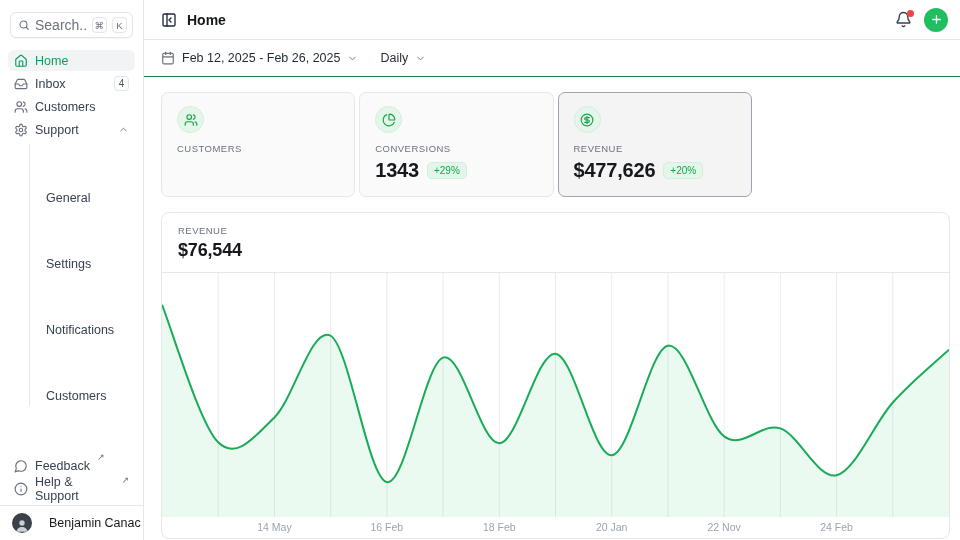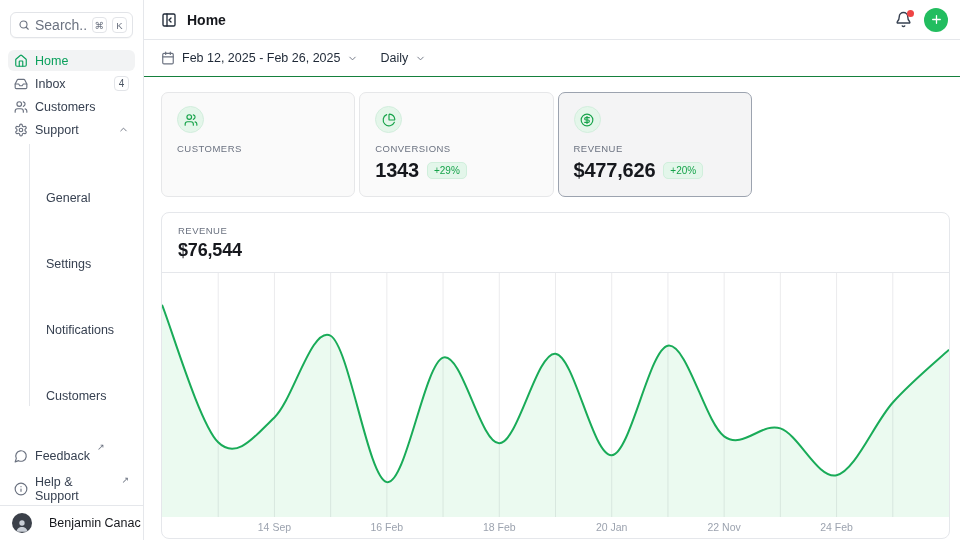--- a/index.html
+++ b/index.html
@@ -31,21 +31,21 @@
   .nav-item .lbl { flex:1; }
   .nav-item.active { background:#f2f3f4; color:#0ba05c; font-weight:500; }
   .nav-item.active .icon { color:#0ba05c; }
   .nav-badge { font-size:10px; color:#4b5563; border:1px solid #e2e4e8; border-radius:4px;
     min-width:15px; height:15px; display:flex; align-items:center; justify-content:center; }
   .sub-list { margin:2px 0 0 21px; border-left:1px solid #e5e7eb; padding-left:11px;
     display:flex; flex-direction:column; gap:2px; }
   .sub-item { height:20px; display:flex; align-items:center; font-size:12.5px;
     color:#374151; cursor:pointer; border-radius:5px; padding:0 5px;margin-top:44px; }
   .sb-spacer { flex:1; }
-  .sb-footer { margin:0 8px 6px 8px; display:flex; flex-direction:column; gap:12px; }
+  .sb-footer { margin:0 8px 6px 8px; display:flex; flex-direction:column; gap:2px; }
   .ext-arrow { font-size:9px; color:#6b7280; align-self:flex-start; margin-top:-3px; }
   .sb-user-row { border-top:1px solid #e5e7eb; padding:7px 10px 7px 12px;
     display:flex; align-items:center; gap:17px; cursor:pointer; }
   .avatar { width:20px; height:20px; border-radius:50%; background:#3b4049;
     display:flex; align-items:flex-end; justify-content:center; overflow:hidden; flex:none; }
   .user-name { font-size:12.5px; font-weight:500; flex:1; white-space:nowrap; }
 
   
   .main { flex:1; display:flex; flex-direction:column; min-width:0; }
   .header { height:40px; border-bottom:1px solid #e5e7eb; display:flex; align-items:center;
@@ -334,21 +334,21 @@
               <line x1="505.28571428571433" x2="505.28571428571433" y1="0" y2="245" stroke="#ebebed" stroke-width="1"></line>
               <line x1="561.4285714285714" x2="561.4285714285714" y1="0" y2="245" stroke="#ebebed" stroke-width="1"></line>
               <line x1="617.5714285714286" x2="617.5714285714286" y1="0" y2="245" stroke="#ebebed" stroke-width="1"></line>
               <line x1="673.7142857142857" x2="673.7142857142857" y1="0" y2="245" stroke="#ebebed" stroke-width="1"></line>
               <line x1="729.8571428571429" x2="729.8571428571429" y1="0" y2="245" stroke="#ebebed" stroke-width="1"></line>
               <path d="M0,32C9.4,55.0 37.4,151.2 56.1,170.0C74.9,188.8 93.6,162.8 112.3,145.0C131.0,127.2 149.7,52.2 168.4,63.0C187.1,73.8 205.9,206.3 224.6,210.0C243.3,213.7 262.0,91.5 280.7,85.0C299.4,78.5 318.1,171.7 336.9,171.0C355.6,170.3 374.3,79.0 393.0,81.0C411.7,83.0 430.4,184.3 449.1,183.0C467.9,181.7 486.6,76.2 505.3,73.0C524.0,69.8 542.7,150.2 561.4,164.0C580.1,177.8 598.9,149.5 617.6,156.0C636.3,162.5 655.0,207.3 673.7,203.0C692.4,198.7 711.1,151.0 729.9,130.0C748.6,109.0 776.6,85.8 786.0,77.0L786,245L0,245Z" fill="rgba(34,197,94,0.09)" stroke="none"></path>
               <path d="M0,32C9.4,55.0 37.4,151.2 56.1,170.0C74.9,188.8 93.6,162.8 112.3,145.0C131.0,127.2 149.7,52.2 168.4,63.0C187.1,73.8 205.9,206.3 224.6,210.0C243.3,213.7 262.0,91.5 280.7,85.0C299.4,78.5 318.1,171.7 336.9,171.0C355.6,170.3 374.3,79.0 393.0,81.0C411.7,83.0 430.4,184.3 449.1,183.0C467.9,181.7 486.6,76.2 505.3,73.0C524.0,69.8 542.7,150.2 561.4,164.0C580.1,177.8 598.9,149.5 617.6,156.0C636.3,162.5 655.0,207.3 673.7,203.0C692.4,198.7 711.1,151.0 729.9,130.0C748.6,109.0 776.6,85.8 786.0,77.0" fill="none" stroke="#19ab58" stroke-width="2" vector-effect="non-scaling-stroke"></path>
             </svg>
         </div>
         <div class="x-axis" id="x-axis">
-            <span class="x-tick" style="left: 14.2857%;">14 Sep</span>
+            <span class="x-tick" style="left: 14.2857%;">14 May</span>
             <span class="x-tick" style="left: 28.5714%;">16 Feb</span>
             <span class="x-tick" style="left: 42.8571%;">18 Feb</span>
             <span class="x-tick" style="left: 57.1429%;">20 Jan</span>
             <span class="x-tick" style="left: 71.4286%;">22 Nov</span>
             <span class="x-tick" style="left: 85.7143%;">24 Feb</span>
           </div>
       </div>
 
     </div>
   </div>

